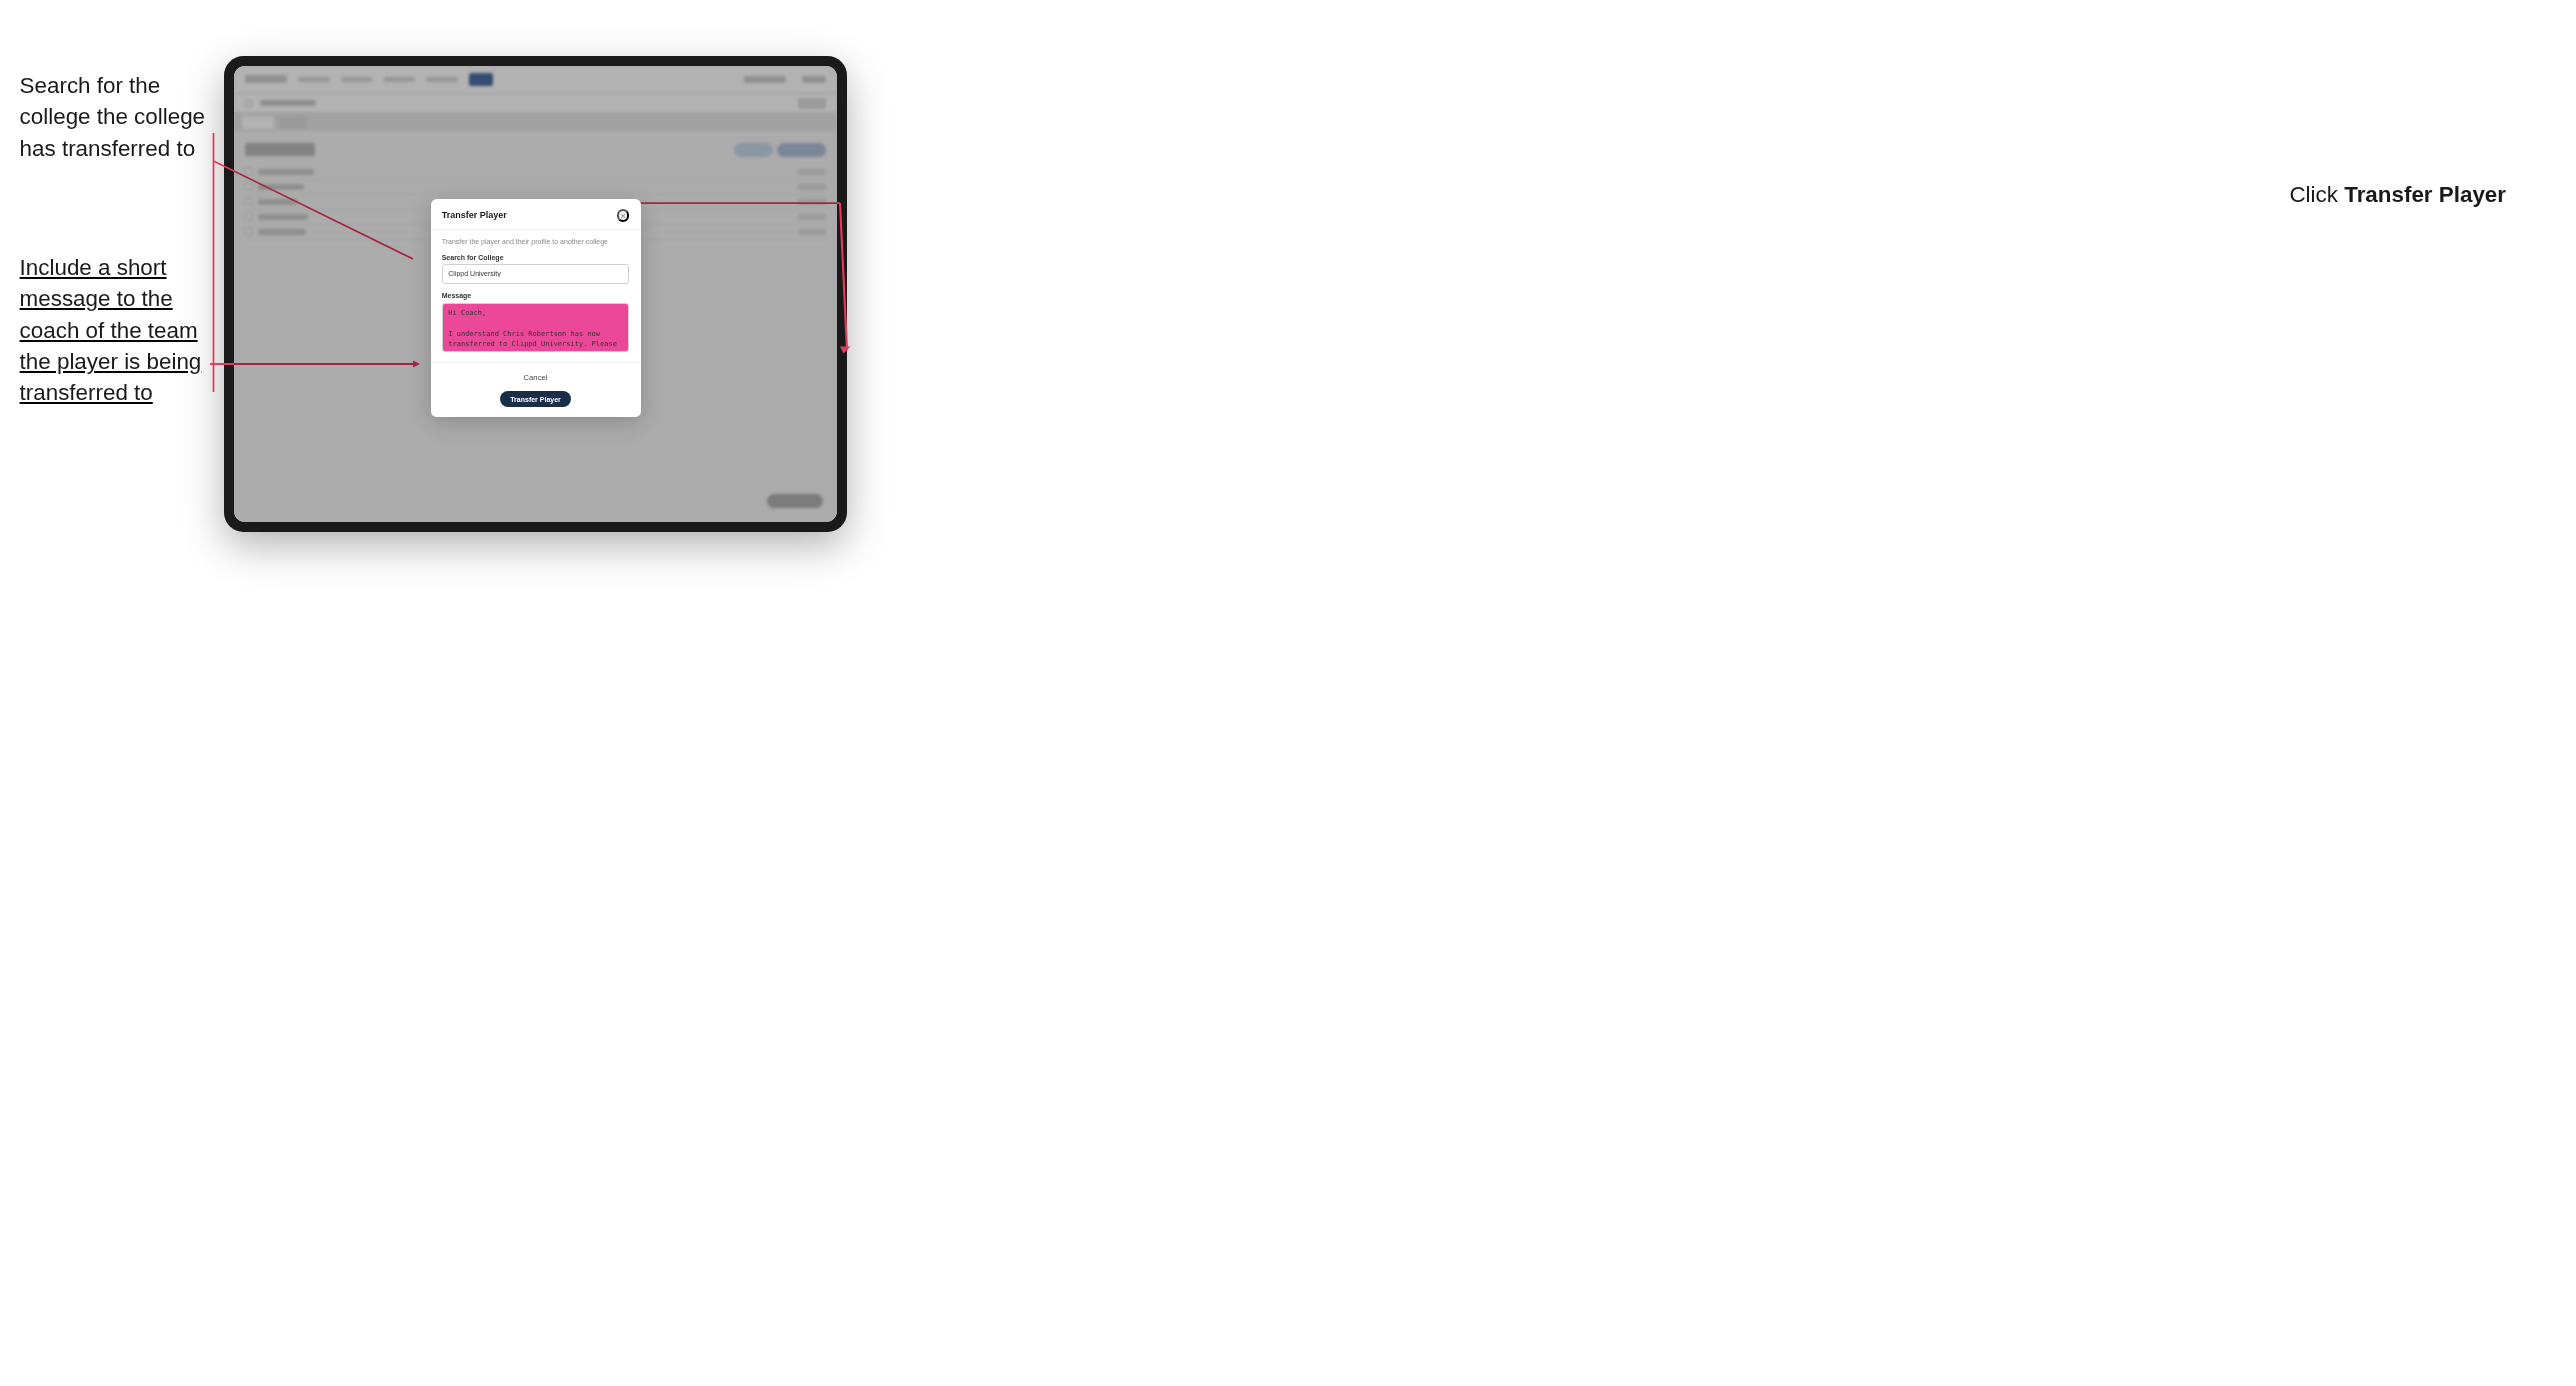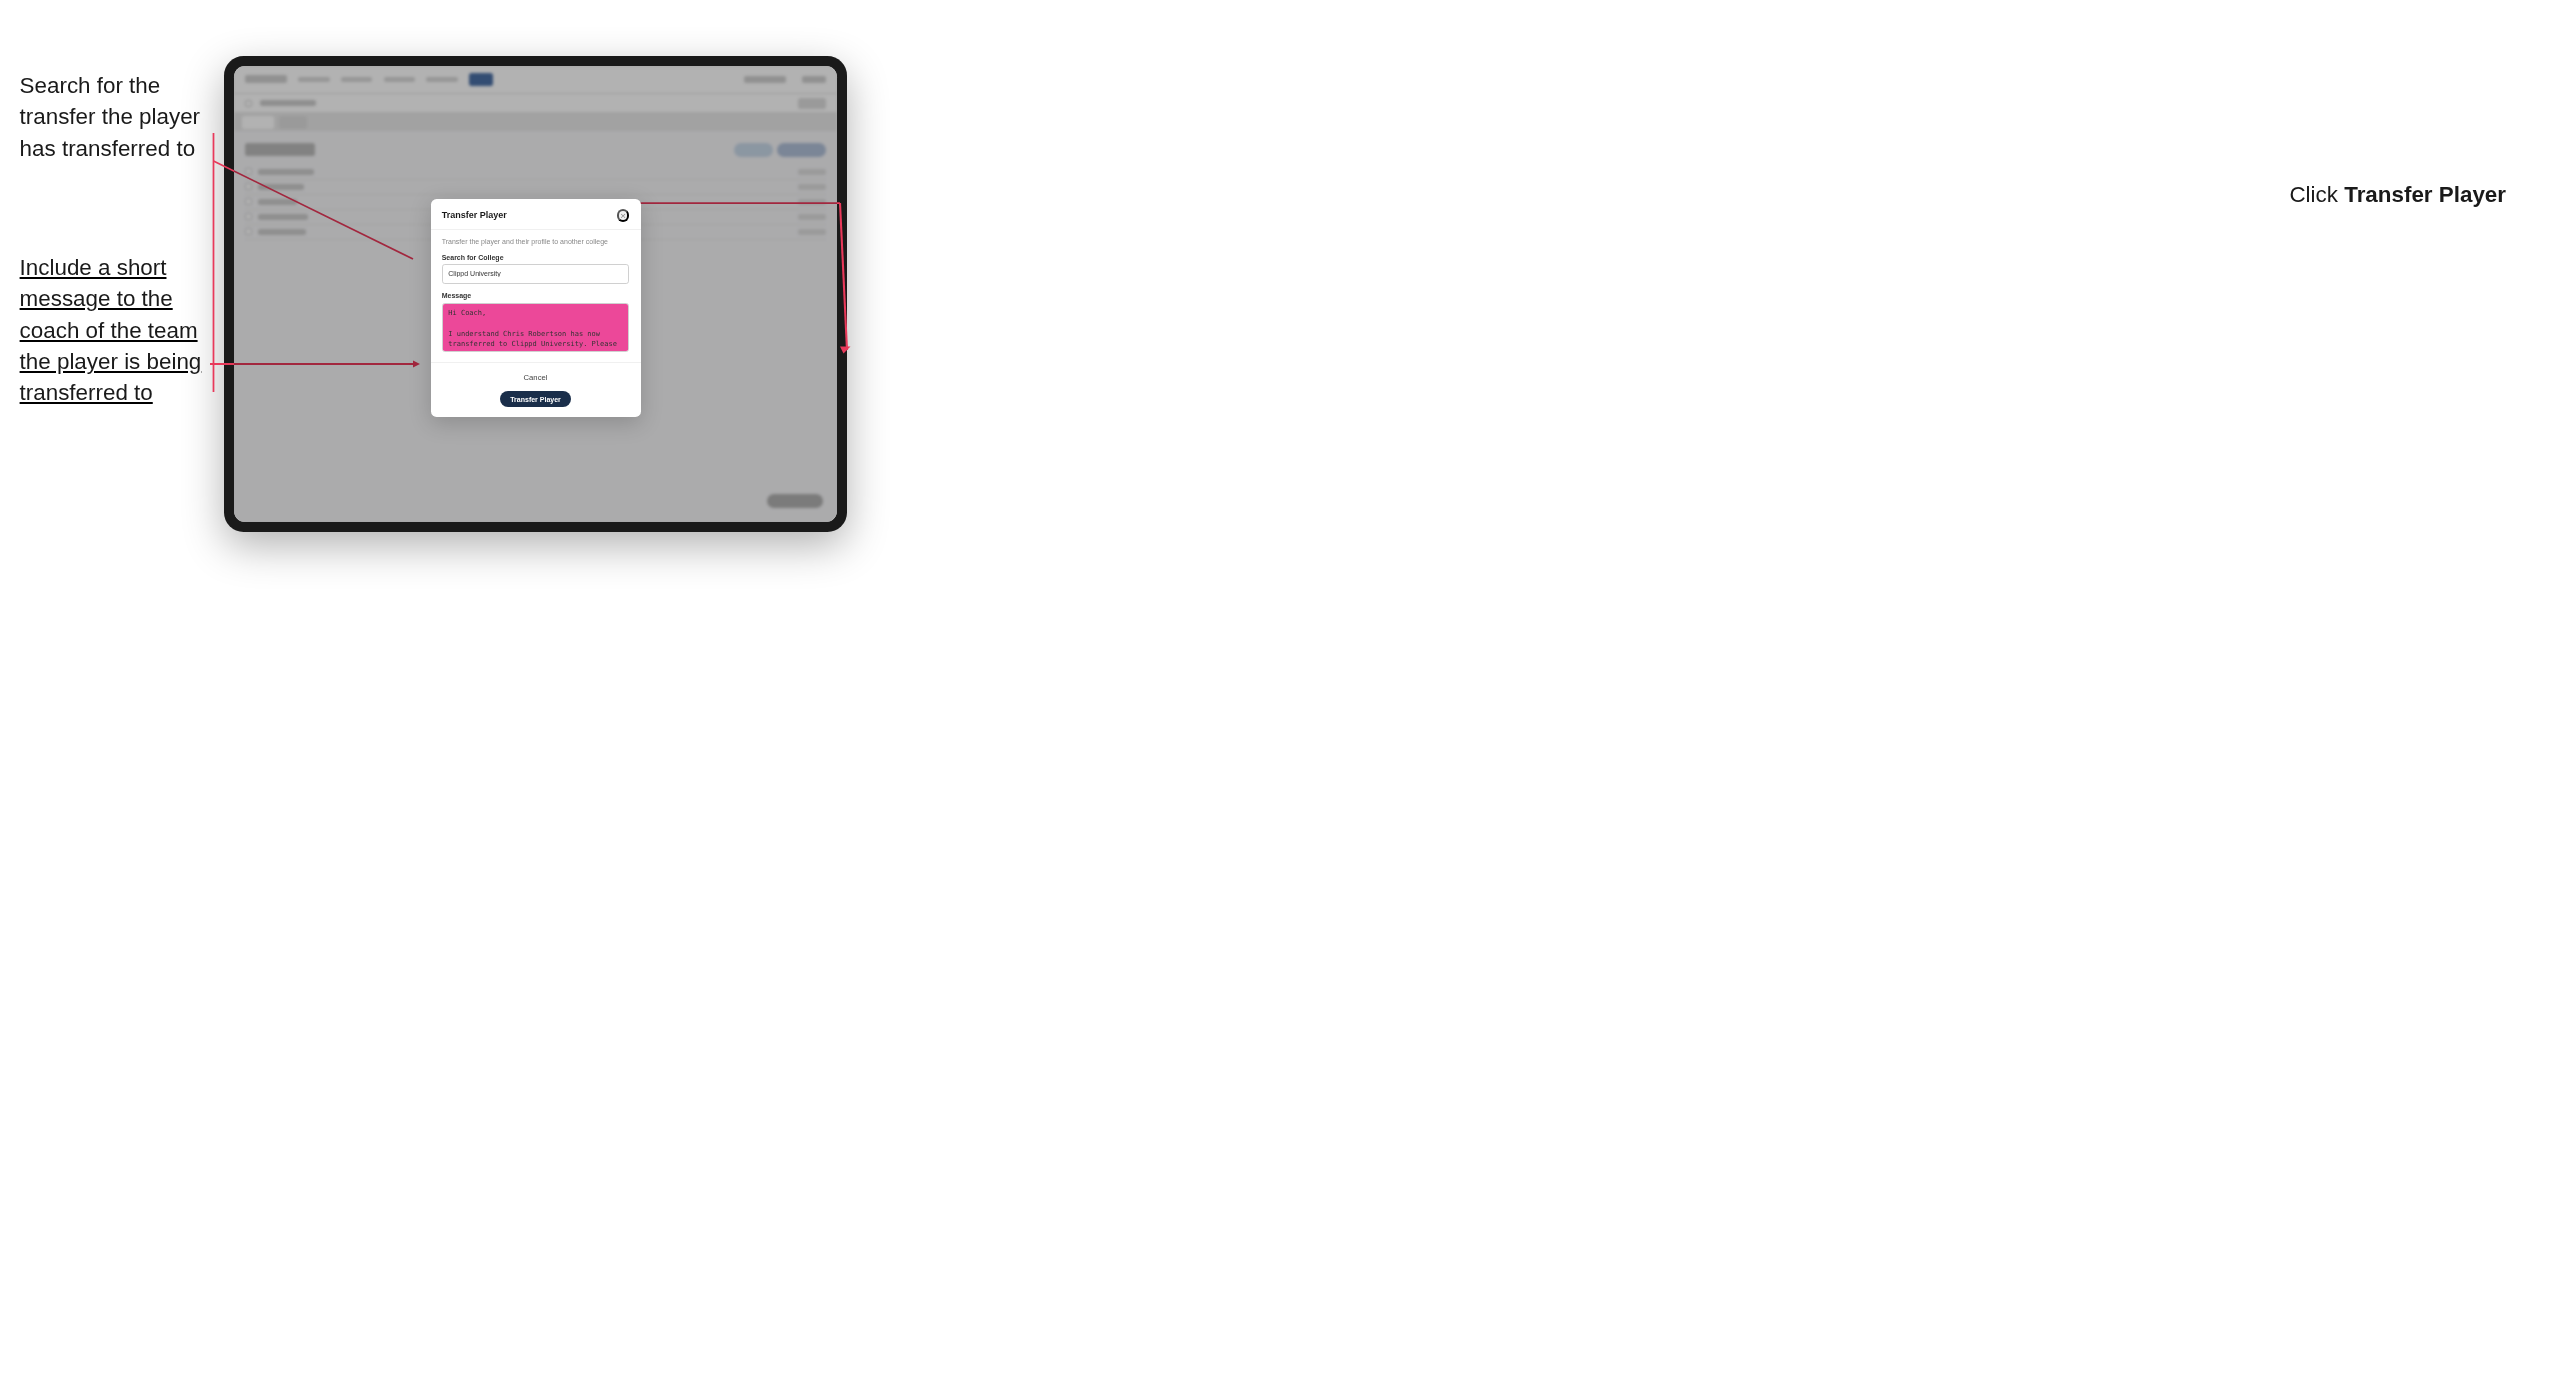--- a/index.html
+++ b/index.html
@@ -367,21 +367,21 @@
       top: 0; left: 0;
       width: 2576px;
       height: 1386px;
       pointer-events: none;
     }
   </style>
 </head>
 <body style="transform: scale(1); transform-origin: left top;">
 
 <div class="annotation-left" style="top: 70px;">
-  <p class="annotation-text">Search for the transfer the player has transferred to</p>
+  <p class="annotation-text">Search for the college the college has transferred to</p>
 </div>
 
 <div class="annotation-left" style="top: 252px; text-decoration: underline;">
   <p class="annotation-text">Include a short message to the coach of the team the player is being transferred to</p>
 </div>
 
 <div class="annotation-right" style="top: 182px; right: 70px; text-align: center;">
   <p class="annotation-right-text">
     <span>Click </span><strong>Transfer Player</strong>
   </p>

